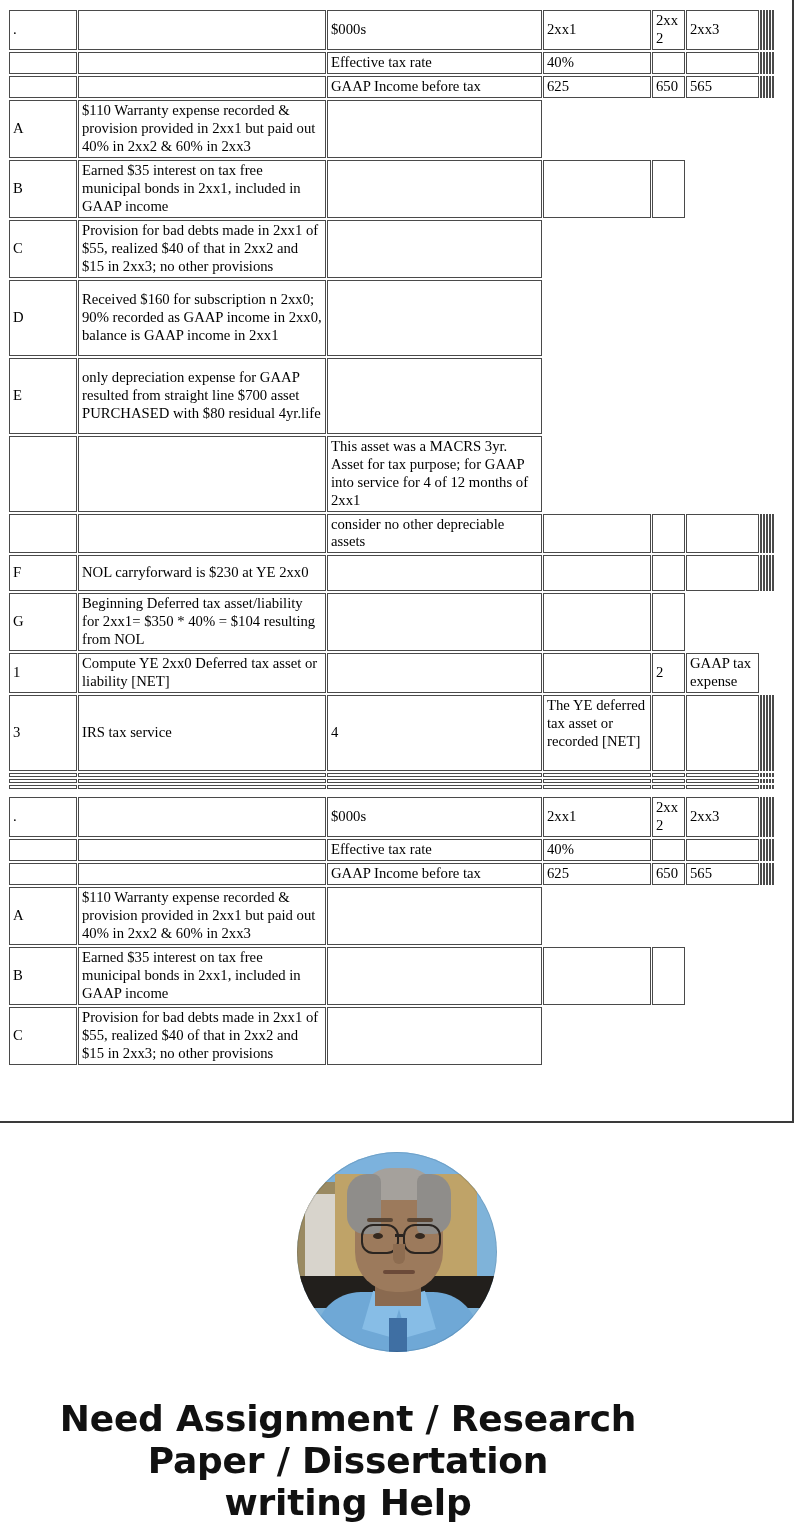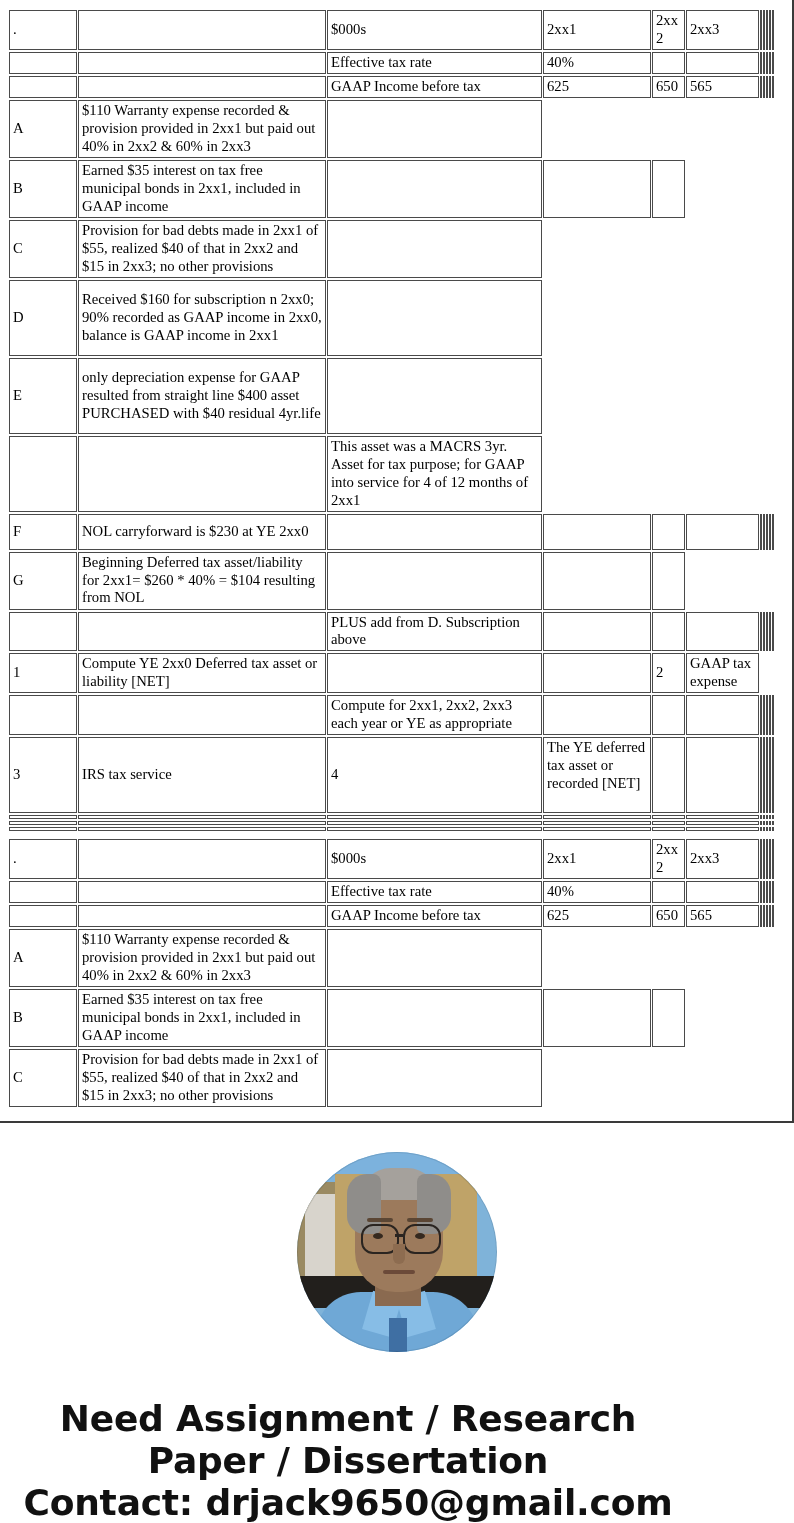--- a/index.html
+++ b/index.html
@@ -224,93 +224,80 @@
 
         <tr style="height:76px">
           <td>D</td>
           <td>Received $160 for subscription n 2xx0; 90% recorded as GAAP income in 2xx0, balance is GAAP income in 2xx1</td>
           <td></td>
           <td class="blank-noborder" colspan="8"></td>
         </tr>
 
         <tr style="height:76px">
           <td>E</td>
-          <td>only depreciation expense for GAAP resulted from straight line $400 asset PURCHASED with $40 residual 4yr.life</td>
+          <td>only depreciation expense for GAAP resulted from straight line $700 asset PURCHASED with $80 residual 4yr.life</td>
           <td></td>
           <td class="blank-noborder" colspan="8"></td>
         </tr>
 
         <tr style="height:64px">
           <td></td>
           <td></td>
           <td>This asset was a MACRS 3yr. Asset for tax purpose; for GAAP into service for 4 of 12 months of 2xx1</td>
           <td class="blank-noborder" colspan="8"></td>
         </tr>
 
+        <tr style="height:36px">
+          <td></td>
+          <td></td>
+          <td>consider no other depreciable assets</td>
+          <td></td>
+          <td></td>
+          <td></td>
+          <td class="thin"></td>
+          <td class="thin"></td>
+          <td class="thin"></td>
+          <td class="thin"></td>
+          <td class="thin"></td>
+        </tr>
 
         <tr style="height:36px">
           <td>F</td>
           <td>NOL carryforward is $230 at YE 2xx0</td>
           <td></td>
           <td></td>
           <td></td>
           <td></td>
           <td class="thin"></td>
           <td class="thin"></td>
           <td class="thin"></td>
           <td class="thin"></td>
           <td class="thin"></td>
         </tr>
 
         <tr style="height:58px">
           <td>G</td>
-          <td>Beginning Deferred tax asset/liability for 2xx1= $260 * 40% = $104 resulting from NOL</td>
+          <td>Beginning Deferred tax asset/liability for 2xx1= $350 * 40% = $104 resulting from NOL</td>
           <td></td>
           <td></td>
           <td></td>
           <td class="blank-noborder" colspan="6"></td>
         </tr>
 
-        <tr style="height:36px">
-          <td></td>
-          <td></td>
-          <td>PLUS add from D. Subscription above</td>
-          <td></td>
-          <td></td>
-          <td></td>
-          <td class="thin"></td>
-          <td class="thin"></td>
-          <td class="thin"></td>
-          <td class="thin"></td>
-          <td class="thin"></td>
-        </tr>
 
         <tr style="height:36px">
           <td>1</td>
           <td>Compute YE 2xx0 Deferred tax asset or liability [NET]</td>
           <td></td>
           <td></td>
           <td>2</td>
           <td>GAAP tax expense</td>
           <td class="blank-noborder" colspan="5"></td>
         </tr>
 
-        <tr style="height:36px">
-          <td></td>
-          <td></td>
-          <td>Compute for 2xx1, 2xx2, 2xx3 each year or YE as appropriate</td>
-          <td></td>
-          <td></td>
-          <td></td>
-          <td class="thin"></td>
-          <td class="thin"></td>
-          <td class="thin"></td>
-          <td class="thin"></td>
-          <td class="thin"></td>
-        </tr>
 
         <tr style="height:76px">
           <td>3</td>
           <td>IRS tax service</td>
           <td style="vertical-align:middle">4</td>
           <td style="vertical-align:top">The YE deferred tax asset or recorded [NET]</td>
           <td></td>
           <td></td>
           <td class="thin"></td>
           <td class="thin"></td>
@@ -468,14 +455,15 @@
     <div class="av-glassR"></div>
     <div class="av-bridge"></div>
     <div class="av-nose"></div>
     <div class="av-mouth"></div>
     <div class="av-ring"></div>
   </div>
 </div>
 
 <div class="promo">
   <span>Need Assignment / Research Paper / Dissertation</span>
+  <span class="line2">writing Help</span>
   <span class="line3">Contact: drjack9650@gmail.com</span>
 </div>
 
 </body></html>

